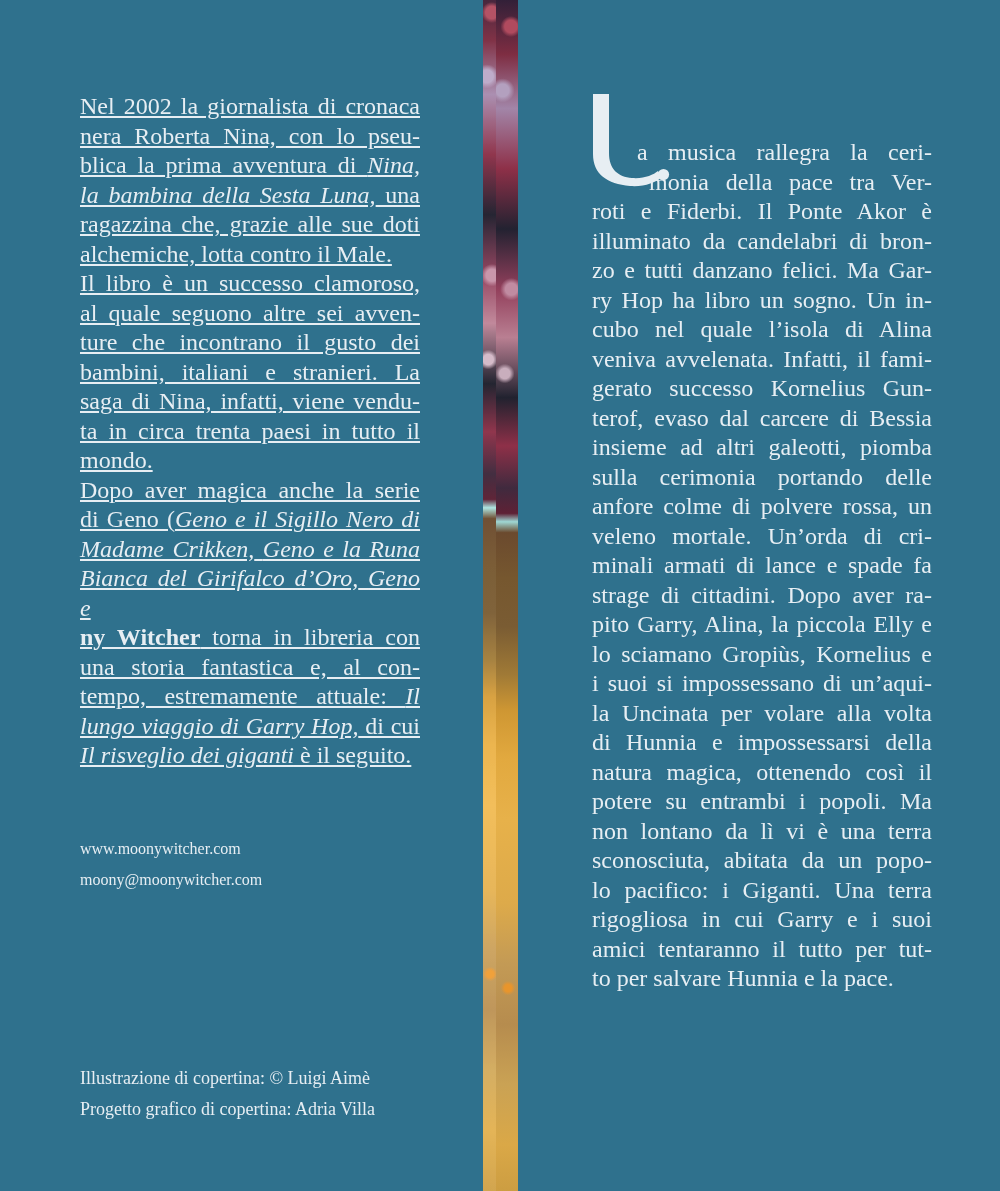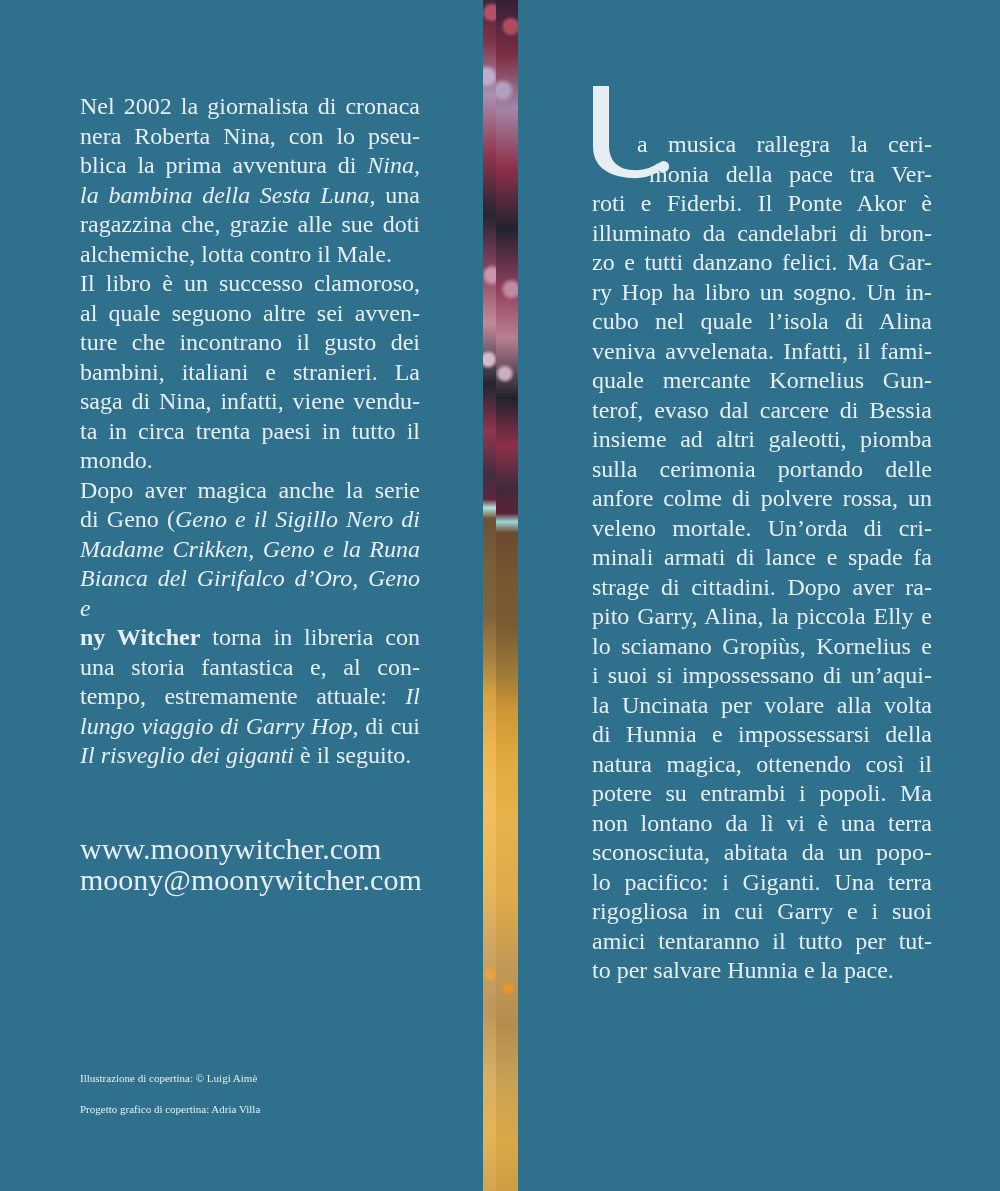--- a/index.html
+++ b/index.html
@@ -8,45 +8,45 @@
     width: 1000px;
     height: 1191px;
     background: var(--bg, #2f718d);
     color: var(--ink, #e7eef3);
     font-family: "Liberation Serif", serif;
     overflow: hidden;
   }
   main { position: absolute; inset: 0; }
 
   .col { position: absolute; width: 340px; font-size: 24px; }
-  .col.left  { left: 80px;  top: 92px; }
-  .col.right { left: 592px; top: 84px; }
+  .col.left  { left: 80px;  top: 92px; text-decoration: underline; }
+  .col.right { left: 592px; top: 92px; }
 
   .ln {
     line-height: 29.5px;
     text-align: justify;
     text-align-last: justify;
   }
   .ln.end { text-align-last: left; }
   .ln.ind1 { padding-left: 45px; }
   .ln.ind2 { padding-left: 57px; }
   .ln .i { font-style: italic; }
   .ln .b { font-weight: 700; }
 
   .rlines { padding-top: 46px; }
 
   .dropcap { position: absolute; left: 0; top: 2px; }
 
   .links {
     position: absolute; left: 80px; top: 833px;
-    font-size: 30px; line-height: 31px;
+    font-size: 16px; line-height: 31px;
   }
   .credits {
     position: absolute; left: 80px; top: 1068px;
-    font-size: 11px; line-height: 20px;
+    font-size: 18px; line-height: 20px;
   }
   .credits div + div { margin-top: 11px; }
 
   .strip {
     position: absolute; left: 483px; top: 0;
     width: 35px; height: 1191px;
   }
   .half {
     position: absolute; top: 0; height: 1191px;
     background-image:
@@ -144,21 +144,21 @@
     </svg>
     <div class="rlines">
         <div class="ln ind1"><span>a musica rallegra la ceri-</span></div>
         <div class="ln ind2"><span>monia della pace tra Ver-</span></div>
         <div class="ln"><span>roti e Fiderbi. Il Ponte Akor è</span></div>
         <div class="ln"><span>illuminato da candelabri di bron-</span></div>
         <div class="ln"><span>zo e tutti danzano felici. Ma Gar-</span></div>
         <div class="ln"><span>ry Hop ha libro un sogno. Un in-</span></div>
         <div class="ln"><span>cubo nel quale l’isola di Alina</span></div>
         <div class="ln"><span>veniva avvelenata. Infatti, il fami-</span></div>
-        <div class="ln"><span>quale mercante Kornelius Gun-</span></div>
+        <div class="ln"><span>gerato successo Kornelius Gun-</span></div>
         <div class="ln"><span>terof, evaso dal carcere di Bessia</span></div>
         <div class="ln"><span>insieme ad altri galeotti, piomba</span></div>
         <div class="ln"><span>sulla cerimonia portando delle</span></div>
         <div class="ln"><span>anfore colme di polvere rossa, un</span></div>
         <div class="ln"><span>veleno mortale. Un’orda di cri-</span></div>
         <div class="ln"><span>minali armati di lance e spade fa</span></div>
         <div class="ln"><span>strage di cittadini. Dopo aver ra-</span></div>
         <div class="ln"><span>pito Garry, Alina, la piccola Elly e</span></div>
         <div class="ln"><span>lo sciamano Gropiùs, Kornelius e</span></div>
         <div class="ln"><span>i suoi si impossessano di un’aqui-</span></div>

